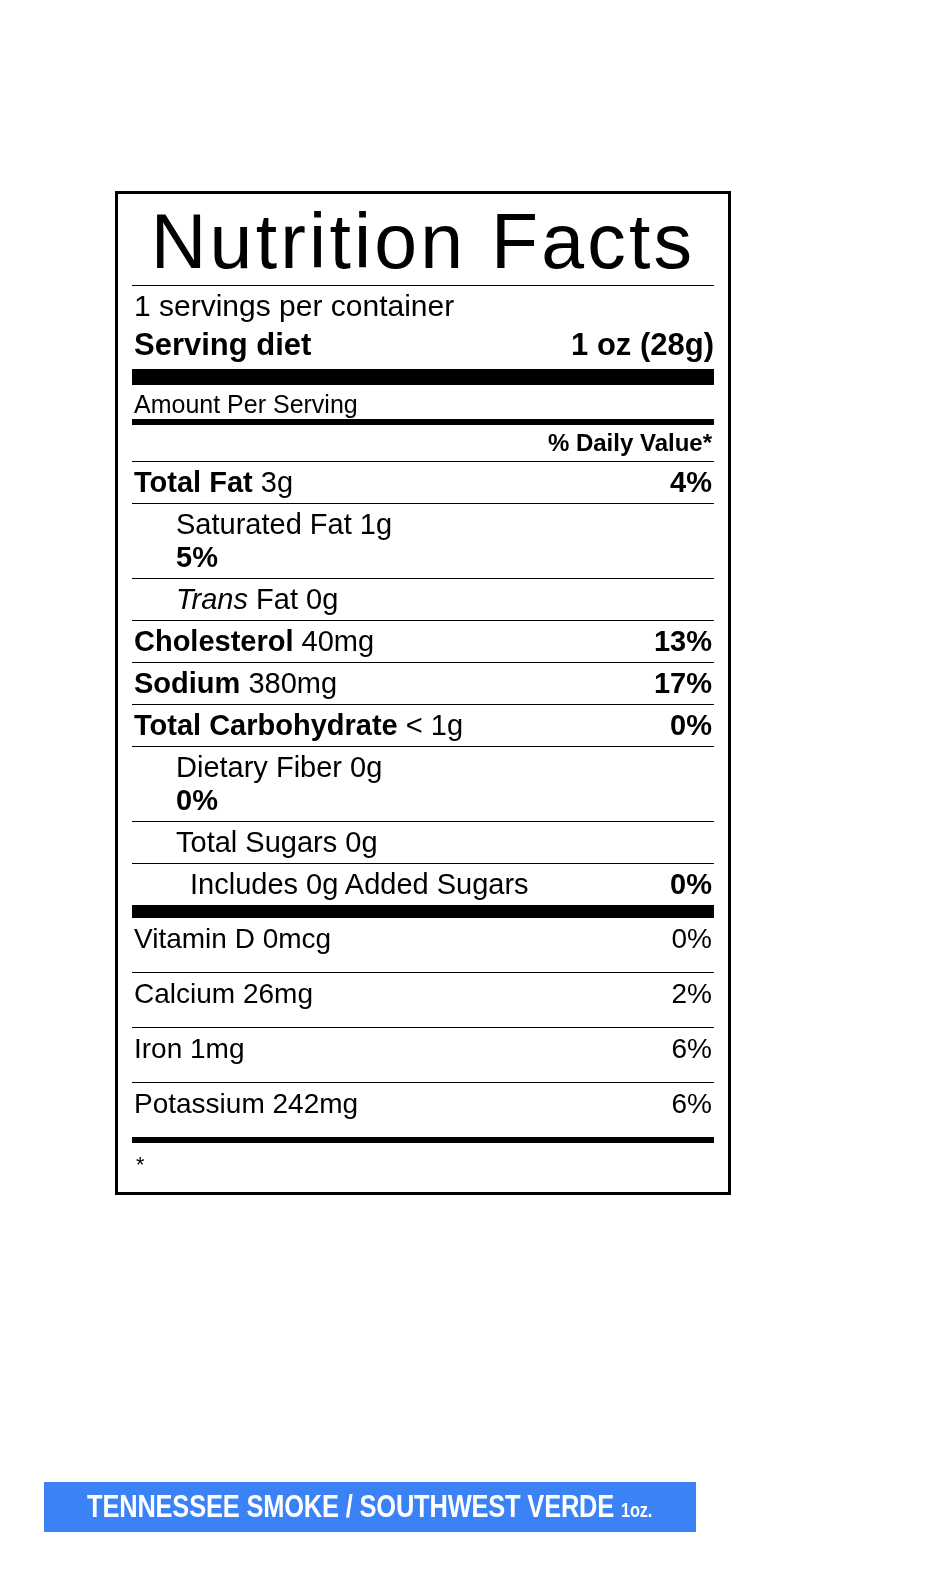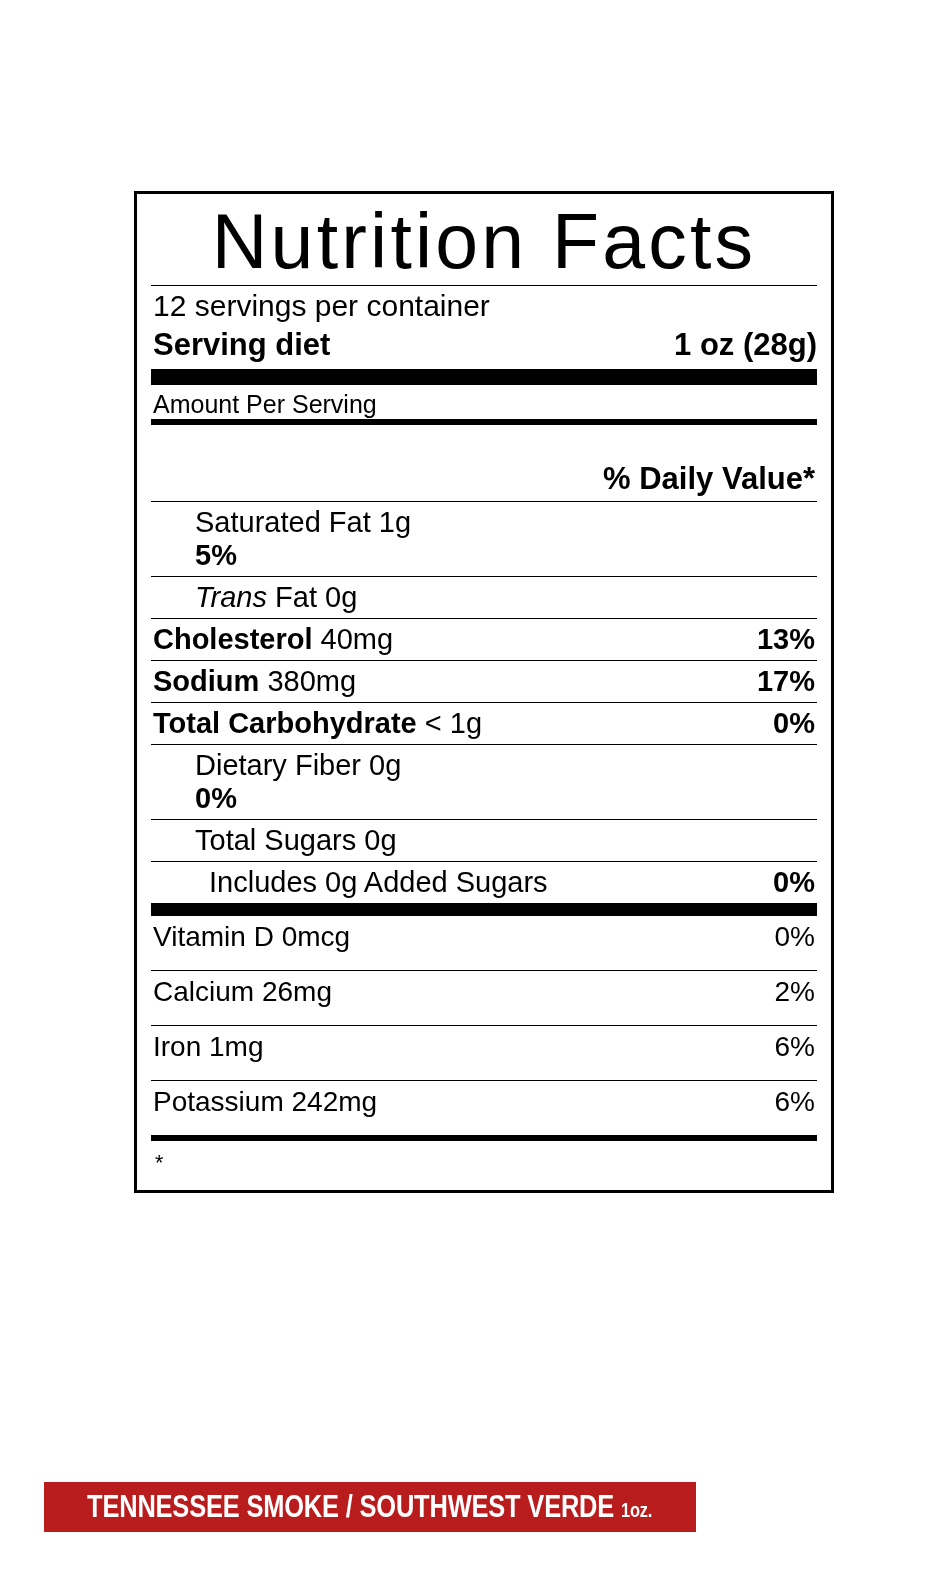--- a/index.html
+++ b/index.html
@@ -11,23 +11,23 @@
     width: 946px;
     height: 1580px;
     position: relative;
     font-family: "Liberation Sans", sans-serif;
     color: #000000;
     overflow: hidden;
   }
 
   .label-panel {
     position: absolute;
-    left: 134px;
+    left: 115px;
     top: 191px;
-    width: 700px;
+    width: 616px;
     box-sizing: border-box;
     border: 3px solid #000;
     background: #fff;
     padding: 6px 14px 10px 14px;
   }
 
   
   .nf-title {
     font-size: 77px;
     font-weight: 400;
@@ -76,24 +76,23 @@
   }
   .calories-value {
     font-size: 66px;
     font-weight: bold;
     line-height: 1.0;
   }
 
   
   .dv-header {
     text-align: right;
-    font-size: 31px;
+    font-size: 24px;
     font-weight: bold;
     padding: 4px 2px 4px 0;
-    margin-top: 32px;
   }
 
   
   .nrow {
     display: flex;
     justify-content: space-between;
     align-items: baseline;
     font-size: 29px;
     padding: 4px 2px 4px 2px;
     border-top: 1px solid #000;
@@ -127,21 +126,21 @@
     font-size: 21.5px;
   }
 
   
   .banner {
     position: absolute;
     left: 44px;
     top: 1482px;
     width: 652px;
     height: 50px;
-    background: #b91c1c;
+    background: #3b82f6;
     color: #fff;
     display: flex;
     align-items: center;
     justify-content: center;
   }
   .banner-text {
     font-family: "Liberation Sans Narrow", "Liberation Sans", sans-serif;
     font-weight: bold;
     font-size: 31px;
     letter-spacing: -0.2px;
@@ -152,36 +151,40 @@
   .banner-text .small { font-size: 20px; }
 </style>
 </head>
 <body>
 
 <div class="label-panel">
 
   <div class="nf-title">Nutrition Facts</div>
   <div class="rule-thin"></div>
 
-  <div class="servings-line">12 servings per container</div>
+  <div class="servings-line">1 servings per container</div>
 
   <div class="serving-size-row">
     <span>Serving diet</span>
     <span>1 oz (28g)</span>
   </div>
 
   <div class="rule-thick"></div>
 
   <div class="amount-per">Amount Per Serving</div>
 
 
   <div class="rule-med"></div>
 
   <div class="dv-header">% Daily Value*</div>
 
+  <div class="nrow">
+    <span class="name"><b>Total Fat</b> <span>3g</span></span>
+    <span class="pct">4%</span>
+  </div>
 
   <div class="nrow indent-1">
     <span class="name"><span>Saturated Fat</span> <span>1g</span></span>
     <span class="pct">5%</span>
   </div>
 
   <div class="nrow indent-1">
     <span class="name"><span class="italic">Trans</span> <span>Fat 0g</span></span>
     <span class="pct"></span>
   </div>

